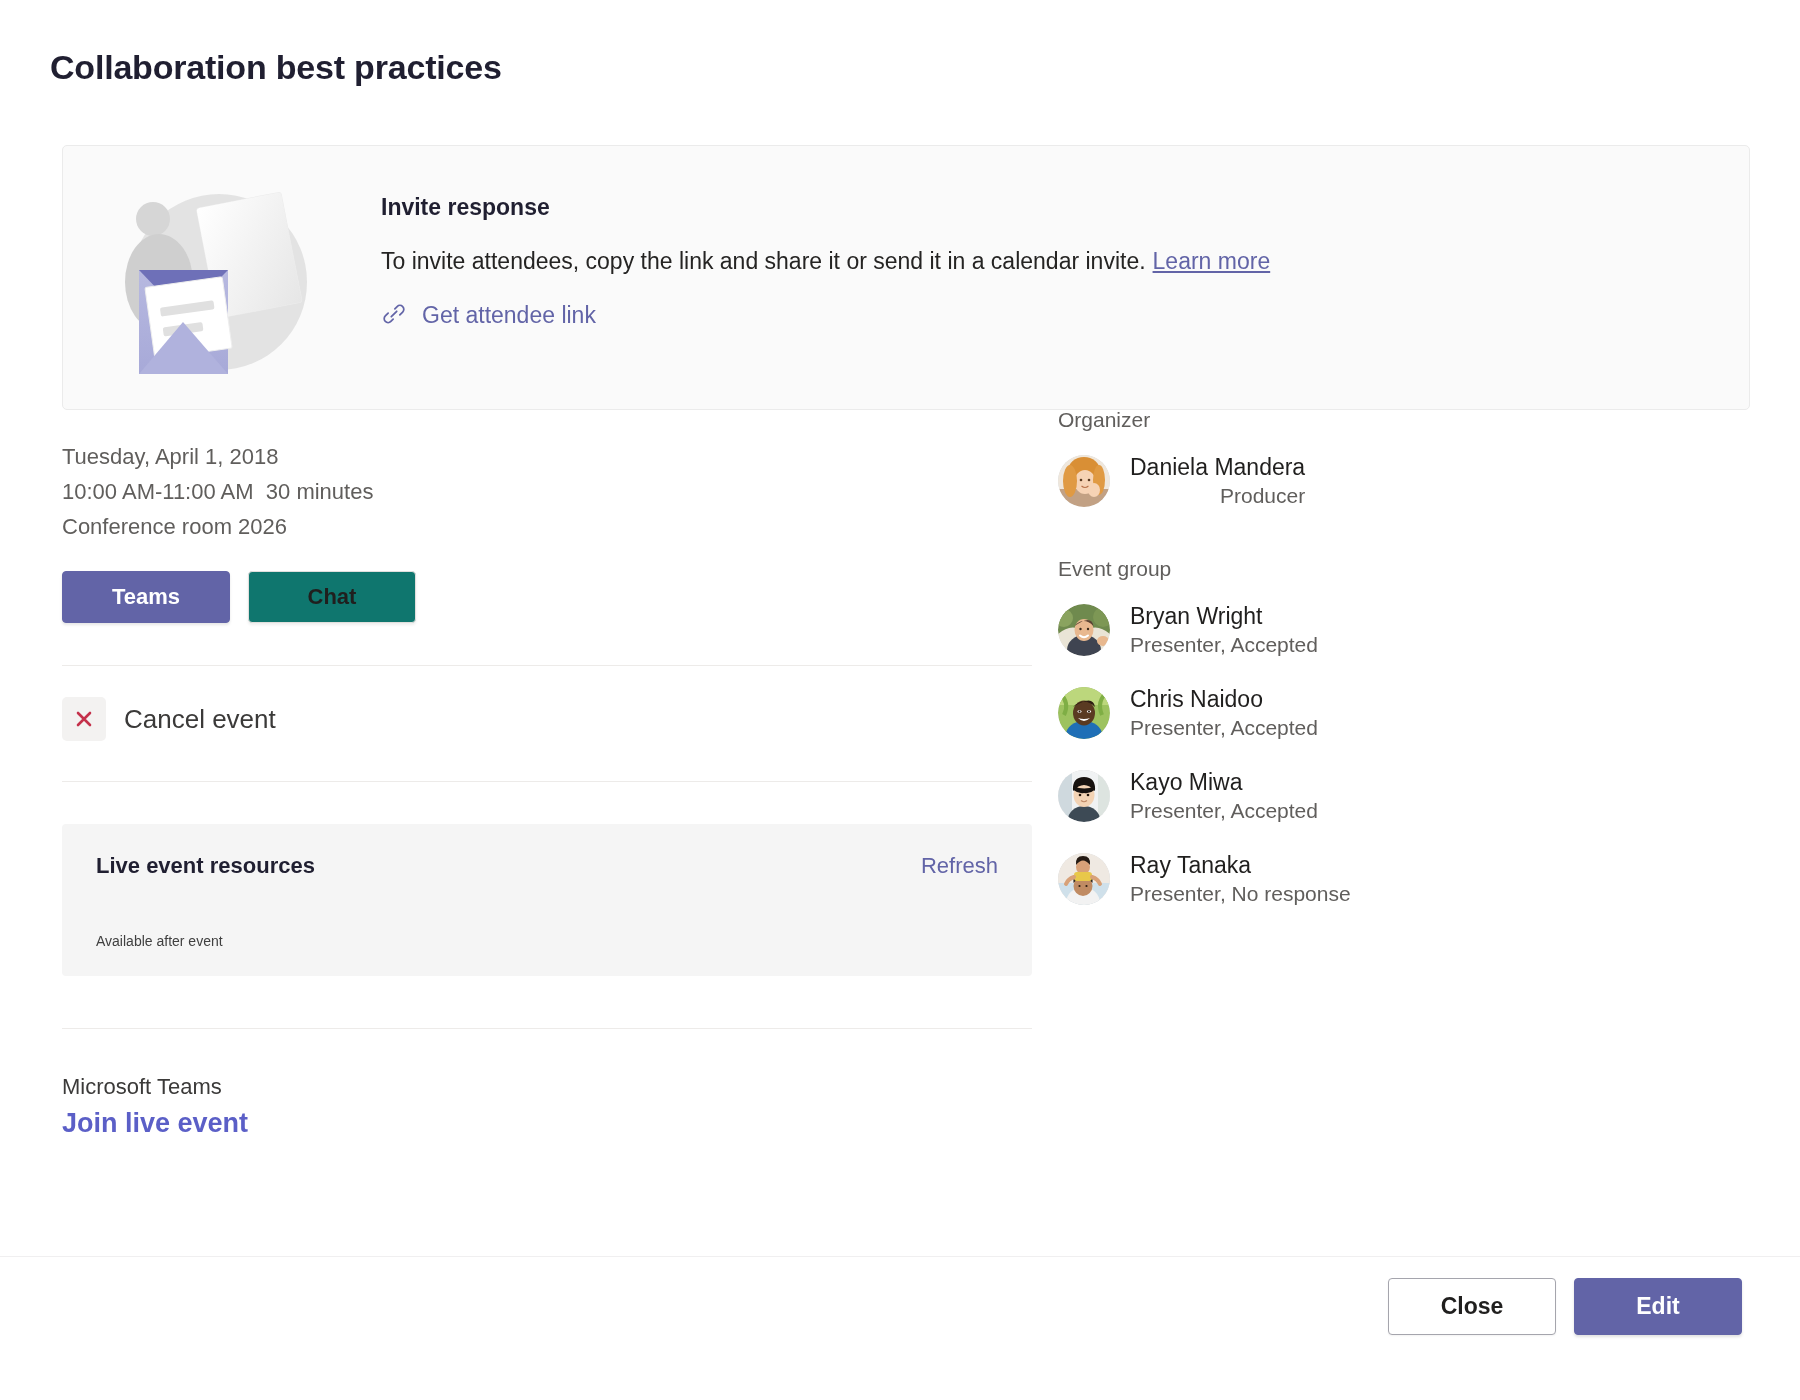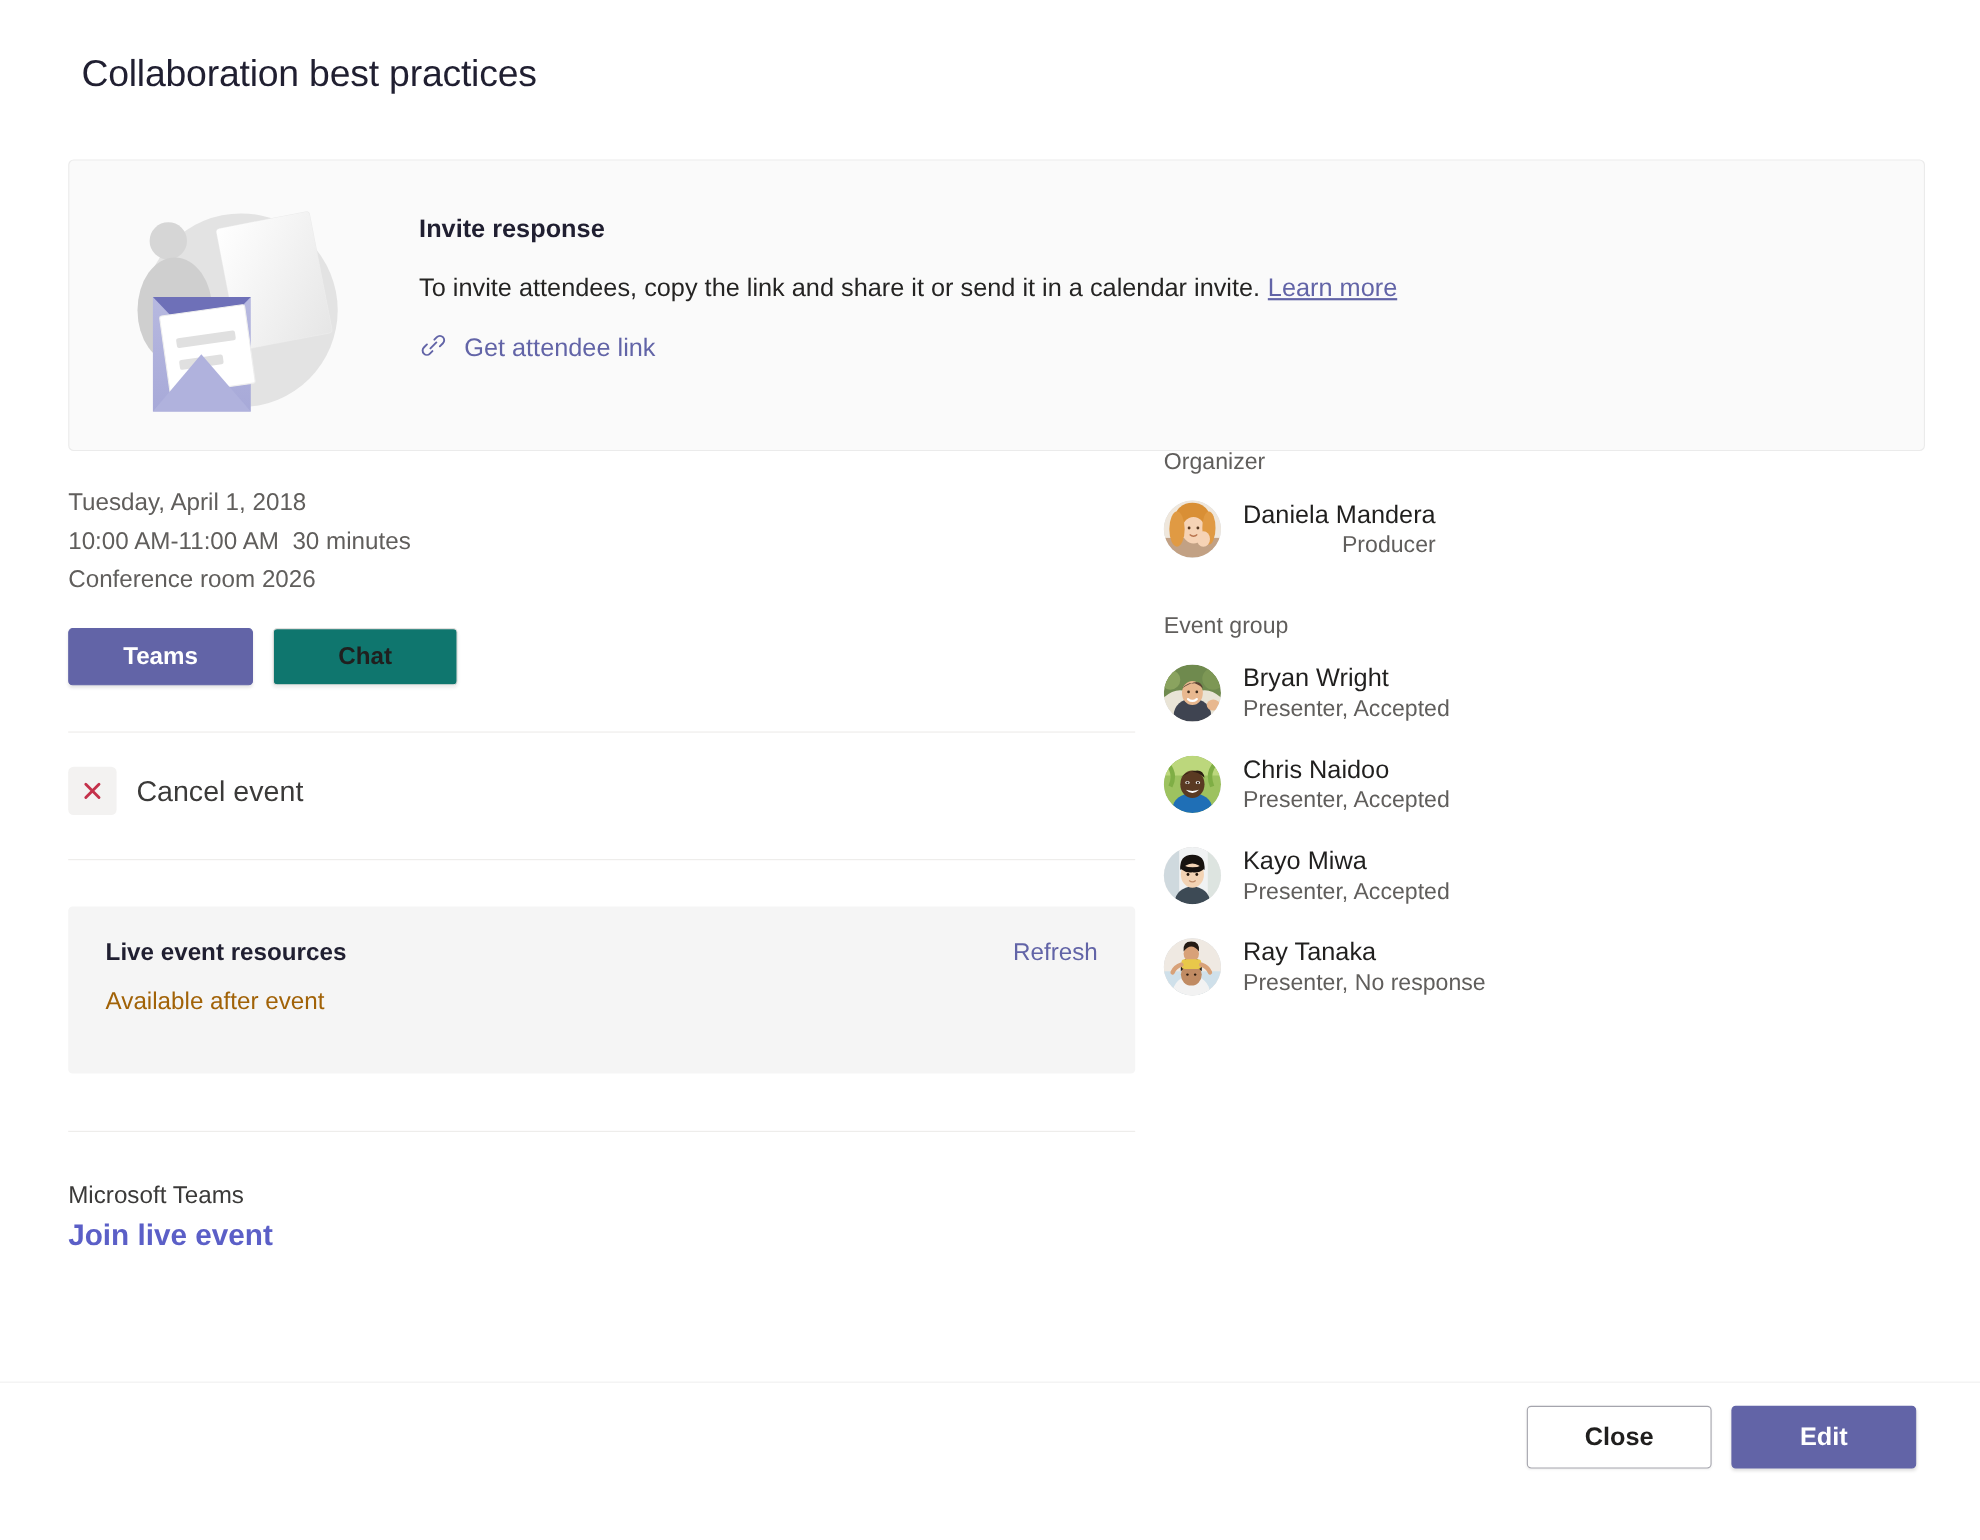--- a/index.html
+++ b/index.html
@@ -13,23 +13,23 @@
   }
   .page {
     position: relative;
     width: 1800px; height: 1400px;
     background: #fff;
   }
 
   
   .page-title {
     position: absolute;
-    left: 74px; top: 48px;
+    left: 50px; top: 48px;
     font-size: 34px;
-    font-weight: 400;
+    font-weight: 700;
     color: #201f31;
     letter-spacing: -0.2px;
     text-align: right;
   }
 
   
   .invite-banner {
     position: absolute;
     left: 62px; top: 145px;
     width: 1688px; height: 265px;
@@ -153,23 +153,23 @@
     padding: 29px 34px 34px 34px;
     position: relative;
     height: 152px;
   }
   .resources-title {
     font-size: 22px;
     font-weight: 700;
     color: #201f31;
   }
   .resources-sub {
-    font-size: 22px;
-    color: #a16207;
-    margin-top: 18px;
+    font-size: 14px;
+    color: #404040;
+    margin-top: 54px;
   }
   .resources-refresh {
     position: absolute;
     right: 34px; top: 29px;
     font-size: 22px;
     color: #6264a7;
     cursor: pointer;
   }
 
   .teams-block {

